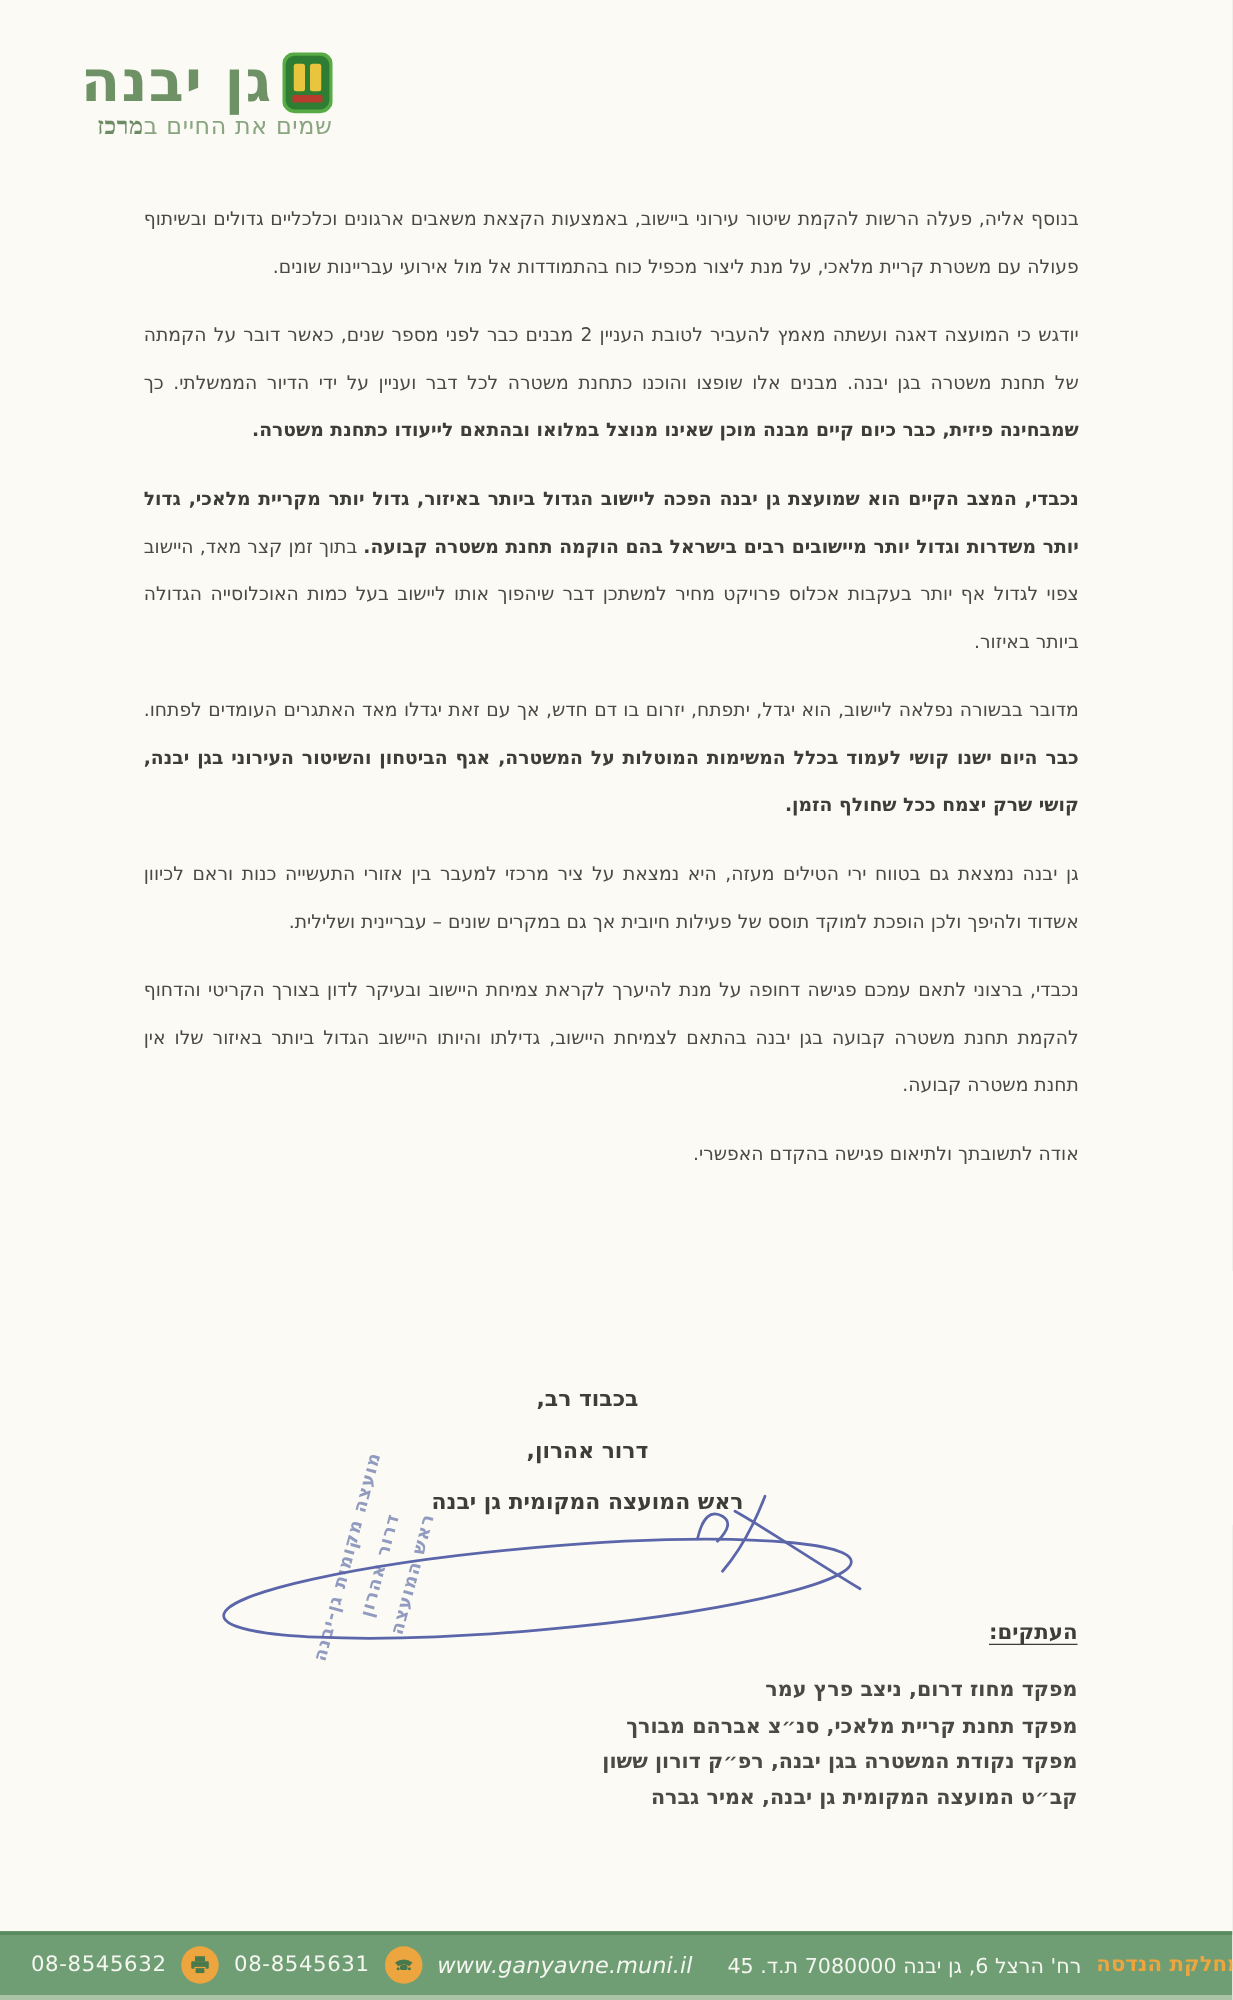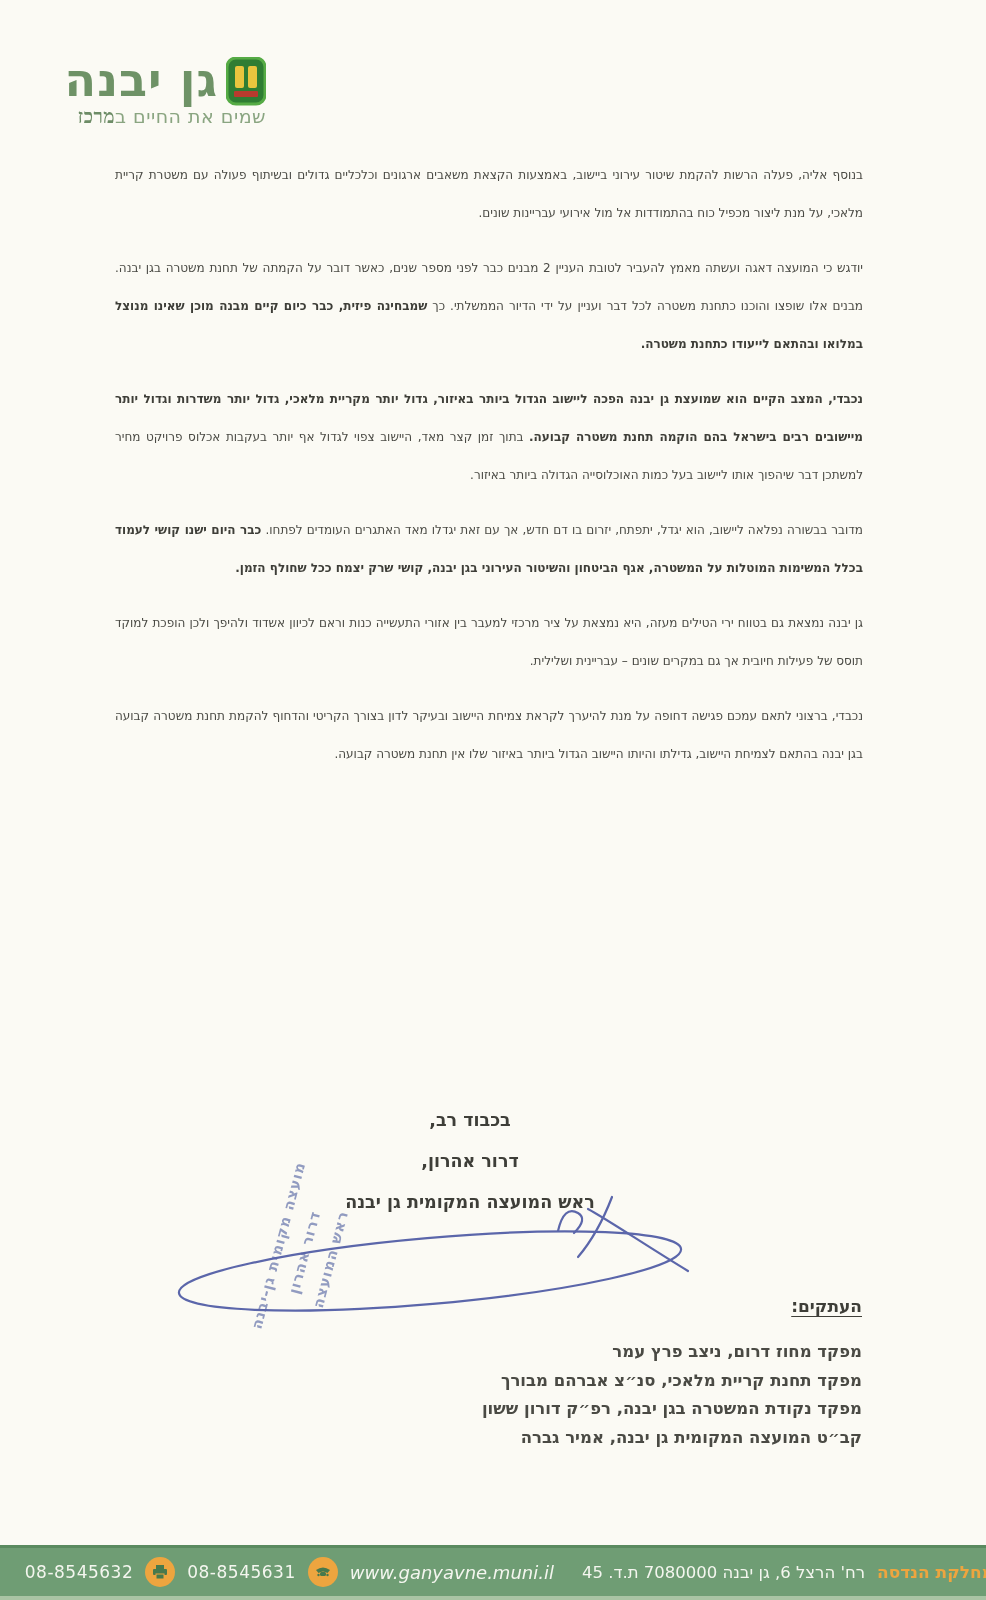--- a/index.html
+++ b/index.html
@@ -6,33 +6,33 @@
   .page{
     position:relative;
     width:986px;height:1600px;
     margin:0 auto;
     background:#fbfaf4;
     overflow:hidden;
     font-family:"DejaVu Sans",sans-serif;
     color:#45453f;
   }
   
-  .logo{position:absolute;top:36px;left:26px;width:240px;direction:rtl;text-align:right;margin-top:15px;}
+  .logo{position:absolute;top:36px;left:26px;width:240px;direction:rtl;text-align:right;}
   .logo-row{display:flex;flex-direction:row;align-items:flex-start;gap:8px;direction:rtl;}
   .logo-title{
     font-size:46px;font-weight:bold;color:#6e9266;line-height:58px;letter-spacing:1px;
   }
   .logo-emblem{width:40px;height:52px;margin-top:6px;}
   .logo-tagline{font-size:19px;color:#8aa581;margin-top:-4px;letter-spacing:.5px;}
   .logo-tagline b{color:#6d8c66;font-family:Liberation Serif, serif;}
   
   .letter-body{
     position:absolute;top:156px;left:115px;width:748px;
     direction:rtl;text-align:justify;
-    font-size:12px;line-height:38px;color:#4a4a44;
+    font-size:15px;line-height:38px;color:#4a4a44;
   }
   .letter-body p{margin:0 0 17px 0;}
   .letter-body b{color:#3e3e38;}
   
   .sig-block{
     position:absolute;top:1100px;left:280px;width:380px;
     direction:rtl;text-align:center;
     font-size:17.5px;font-weight:bold;color:#3e3e38;line-height:41px;
   }
   
@@ -94,20 +94,21 @@
     <div class="logo-tagline"><span>שמים את החיים ב</span><b>מרכז</b></div>
   </div>
 
   <div class="letter-body">
       <p><span>בנוסף אליה, פעלה הרשות להקמת שיטור עירוני ביישוב, באמצעות הקצאת משאבים ארגונים וכלכליים גדולים ובשיתוף פעולה עם משטרת קריית מלאכי, על מנת ליצור מכפיל כוח בהתמודדות אל מול אירועי עבריינות שונים.</span></p>
       <p><span>יודגש כי המועצה דאגה ועשתה מאמץ להעביר לטובת העניין 2 מבנים כבר לפני מספר שנים, כאשר דובר על הקמתה של תחנת משטרה בגן יבנה. מבנים אלו שופצו והוכנו כתחנת משטרה לכל דבר ועניין על ידי הדיור הממשלתי. כך </span><b>שמבחינה פיזית, כבר כיום קיים מבנה מוכן שאינו מנוצל במלואו ובהתאם לייעודו כתחנת משטרה.</b></p>
       <p><b>נכבדי, המצב הקיים הוא שמועצת גן יבנה הפכה ליישוב הגדול ביותר באיזור, גדול יותר מקריית מלאכי, גדול יותר משדרות וגדול יותר מיישובים רבים בישראל בהם הוקמה תחנת משטרה קבועה.</b><span> בתוך זמן קצר מאד, היישוב צפוי לגדול אף יותר בעקבות אכלוס פרויקט מחיר למשתכן דבר שיהפוך אותו ליישוב בעל כמות האוכלוסייה הגדולה ביותר באיזור.</span></p>
       <p><span>מדובר בבשורה נפלאה ליישוב, הוא יגדל, יתפתח, יזרום בו דם חדש, אך עם זאת יגדלו מאד האתגרים העומדים לפתחו. </span><b>כבר היום ישנו קושי לעמוד בכלל המשימות המוטלות על המשטרה, אגף הביטחון והשיטור העירוני בגן יבנה, קושי שרק יצמח ככל שחולף הזמן.</b></p>
       <p><span>גן יבנה נמצאת גם בטווח ירי הטילים מעזה, היא נמצאת על ציר מרכזי למעבר בין אזורי התעשייה כנות וראם לכיוון אשדוד ולהיפך ולכן הופכת למוקד תוסס של פעילות חיובית אך גם במקרים שונים – עבריינית ושלילית.</span></p>
       <p><span>נכבדי, ברצוני לתאם עמכם פגישה דחופה על מנת להיערך לקראת צמיחת היישוב ובעיקר לדון בצורך הקריטי והדחוף להקמת תחנת משטרה קבועה בגן יבנה בהתאם לצמיחת היישוב, גדילתו והיותו היישוב הגדול ביותר באיזור שלו אין תחנת משטרה קבועה.</span></p>
+      <p><span>אודה לתשובתך ולתיאום פגישה בהקדם האפשרי.</span></p>
     </div>
 
   <div class="sig-block">
     <div>בכבוד רב,</div>
     <div>דרור אהרון,</div>
     <div>ראש המועצה המקומית גן יבנה</div>
   </div>
 
   <div class="stamp">
       <div>מועצה מקומית גן-יבנה</div>

